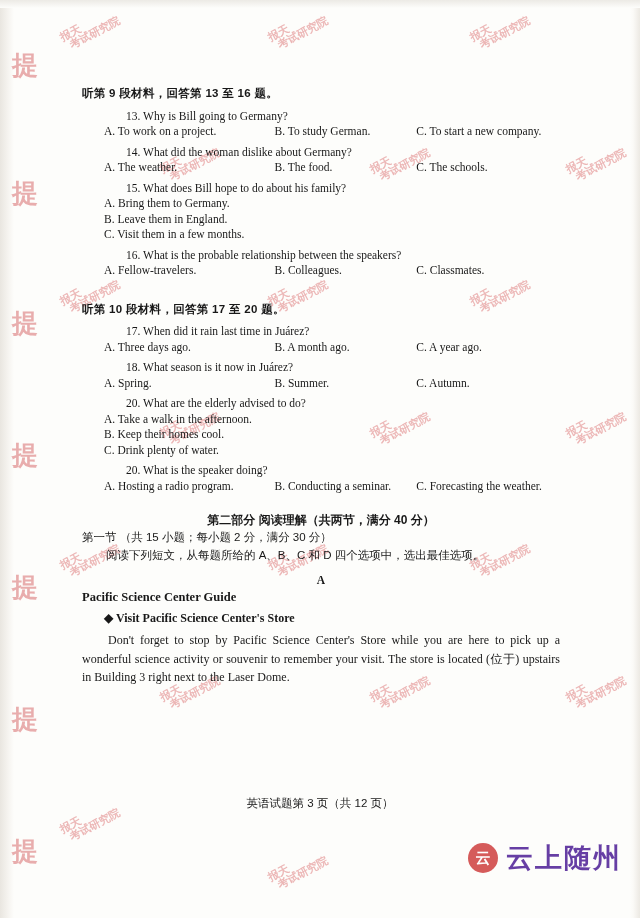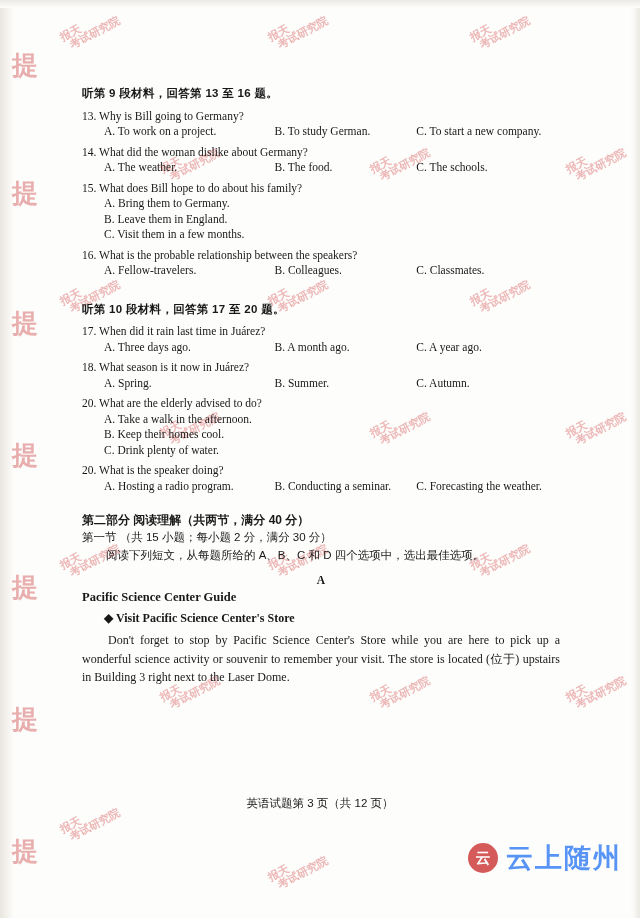--- a/index.html
+++ b/index.html
@@ -89,21 +89,21 @@
     width: 30px; height: 30px;
     border-radius: 50%;
     background: #cf3f3f;
     color: #fff;
     font-size: 15px;
     font-weight: bold;
     display: flex; align-items: center; justify-content: center;
     font-family: "Liberation Sans", sans-serif;
   }
   .wm-big .wm-text {
-    color: #3b82f6;
+    color: #4c1d95;
     font-size: 27px;
     font-weight: bold;
     letter-spacing: 2px;
     font-family: "Liberation Serif", serif;
     text-align: right;
   }
 
   
   .content {
     position: absolute;
@@ -120,21 +120,21 @@
     font-weight: bold;
     font-size: 11.5px;
     margin: 0 0 11px 0;
     letter-spacing: .3px;
   }
 
   .q {
     margin: 0 0 4px 0;
     font-size: 11.5px;
   }
-  .q-stem { display: block; }
+  .q-stem { display: block; margin-left: 44px; }
 
   .opts {
     display: flex;
     margin: 3px 0 9px 0;
     padding-left: 22px;
   }
   .opt { font-size: 11.5px; }
   .opt-a { width: 178px; }
   .opt-b { width: 148px; }
   .opt-c { width: 150px; }
@@ -145,20 +145,21 @@
   }
   .opts-stack .opt { display: block; margin-bottom: 4px; }
 
   .gap-lg { height: 18px; }
 
   .part-head {
     font-family: "Liberation Sans", sans-serif;
     font-weight: bold;
     font-size: 12px;
     margin: 22px 0 6px 0;
+    text-align: center;
   }
   .sub-head {
     font-family: "Liberation Sans", sans-serif;
     font-size: 11.5px;
     margin: 0 0 6px 0;
   }
   .indent-cn {
     font-family: Liberation Sans, sans-serif;
     font-size: 11.5px;
     text-indent: 24px;

